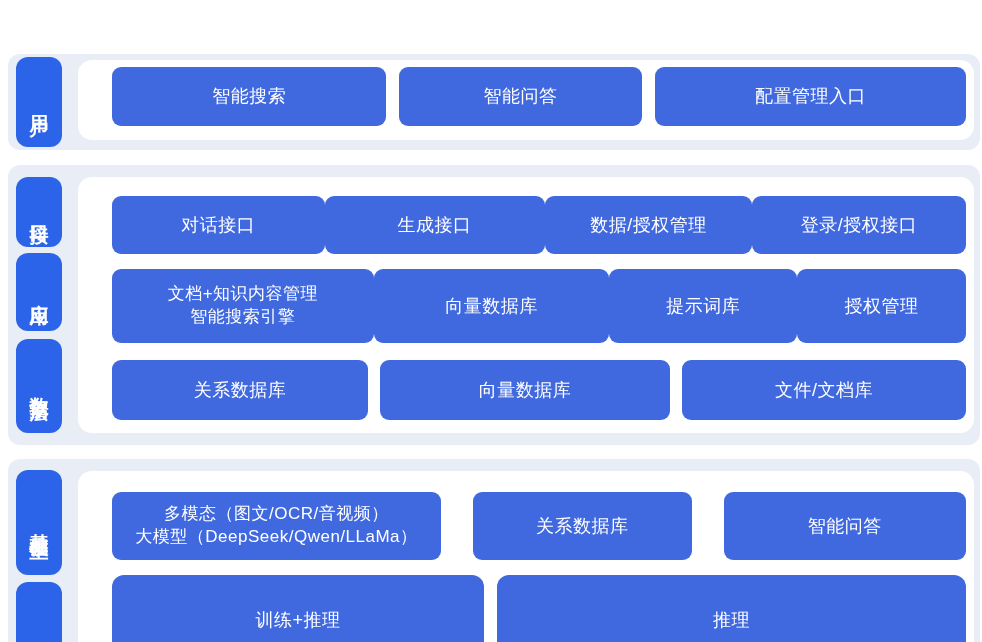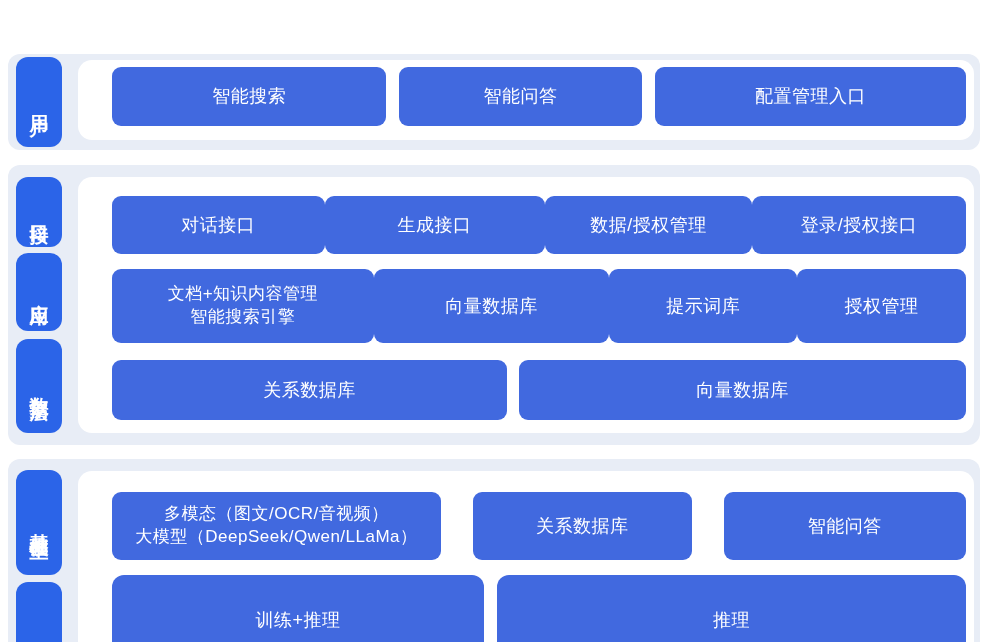--- a/index.html
+++ b/index.html
@@ -90,20 +90,21 @@
           <span>智能搜索引擎</span>
         </div>
         <div class="box" style="flex:226 1 0">向量数据库</div>
         <div class="box" style="flex:180 1 0">提示词库</div>
         <div class="box" style="flex:162 1 0">授权管理</div>
       </div>
 
       <div class="row" style="top:183px;height:60px;gap:12px">
         <div class="box" style="flex:256 1 0">关系数据库</div>
         <div class="box" style="flex:290 1 0">向量数据库</div>
+        <div class="box" style="flex:284 1 0">文件/文档库</div>
       </div>
 
     </div>
   </section>
 
   <section class="section" id="s3">
     <div class="vlabel" style="top:11px;height:105px">基础模型</div>
     <div class="vlabel" style="top:123px;height:102px">算力层</div>
 
     <div class="panel" style="top:12px;height:204px">

